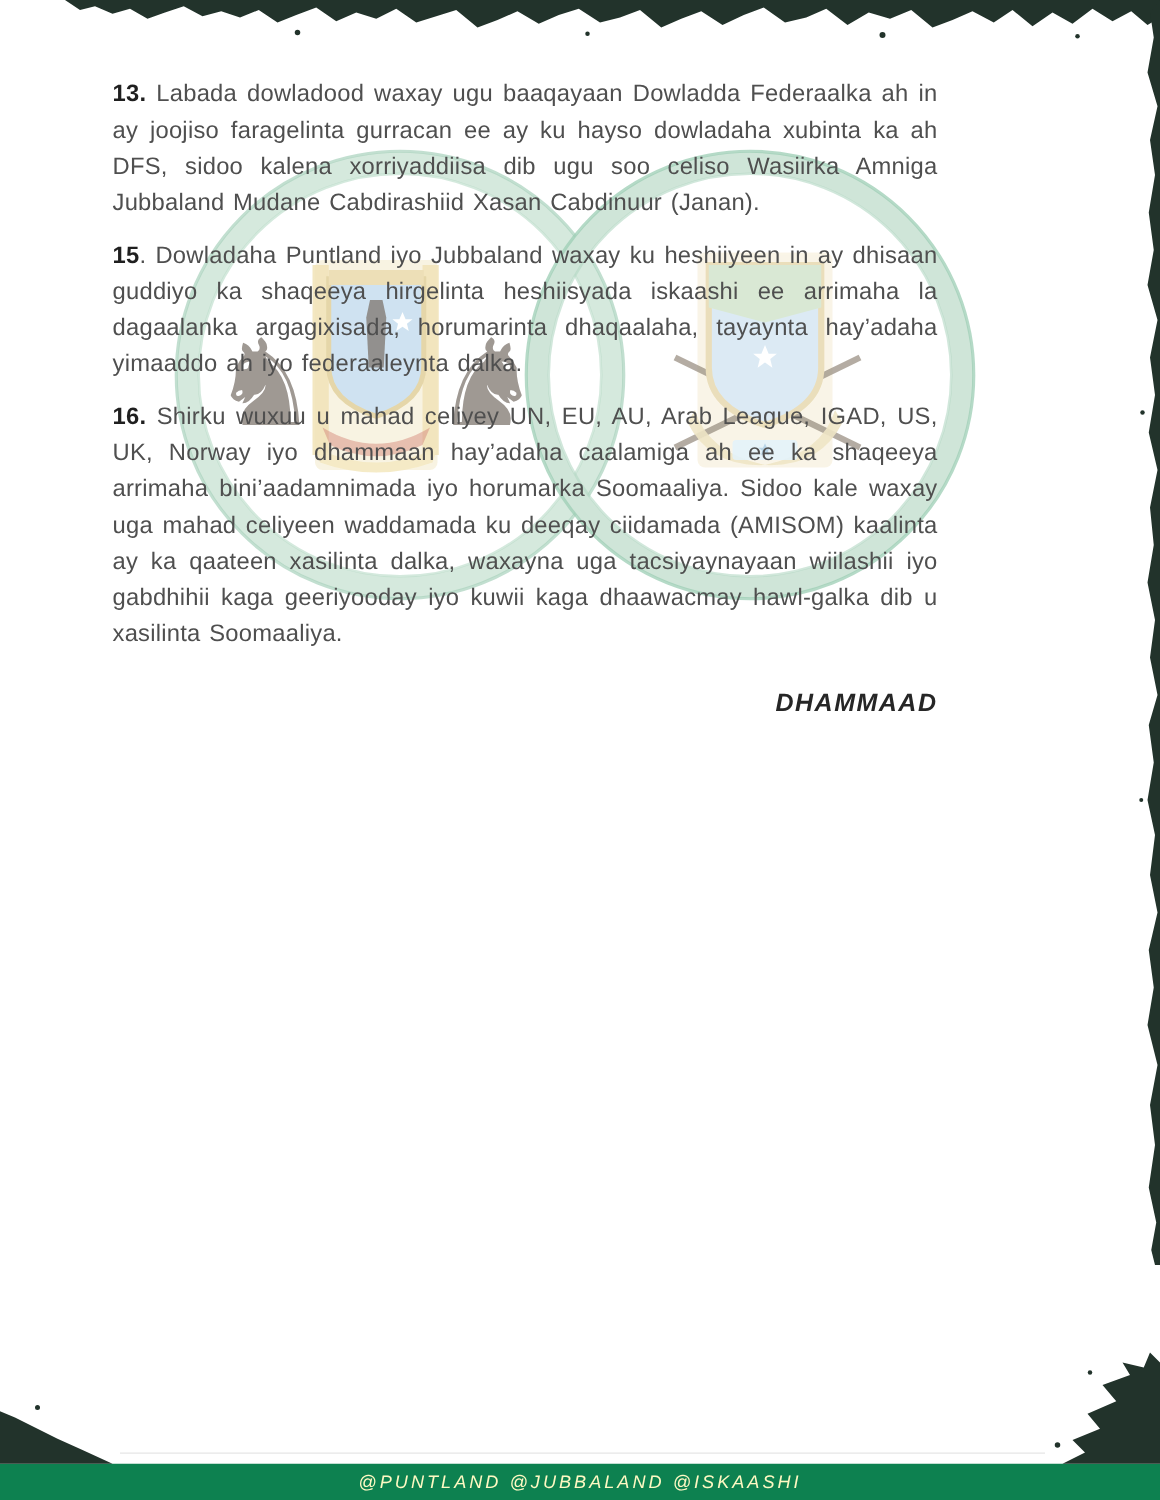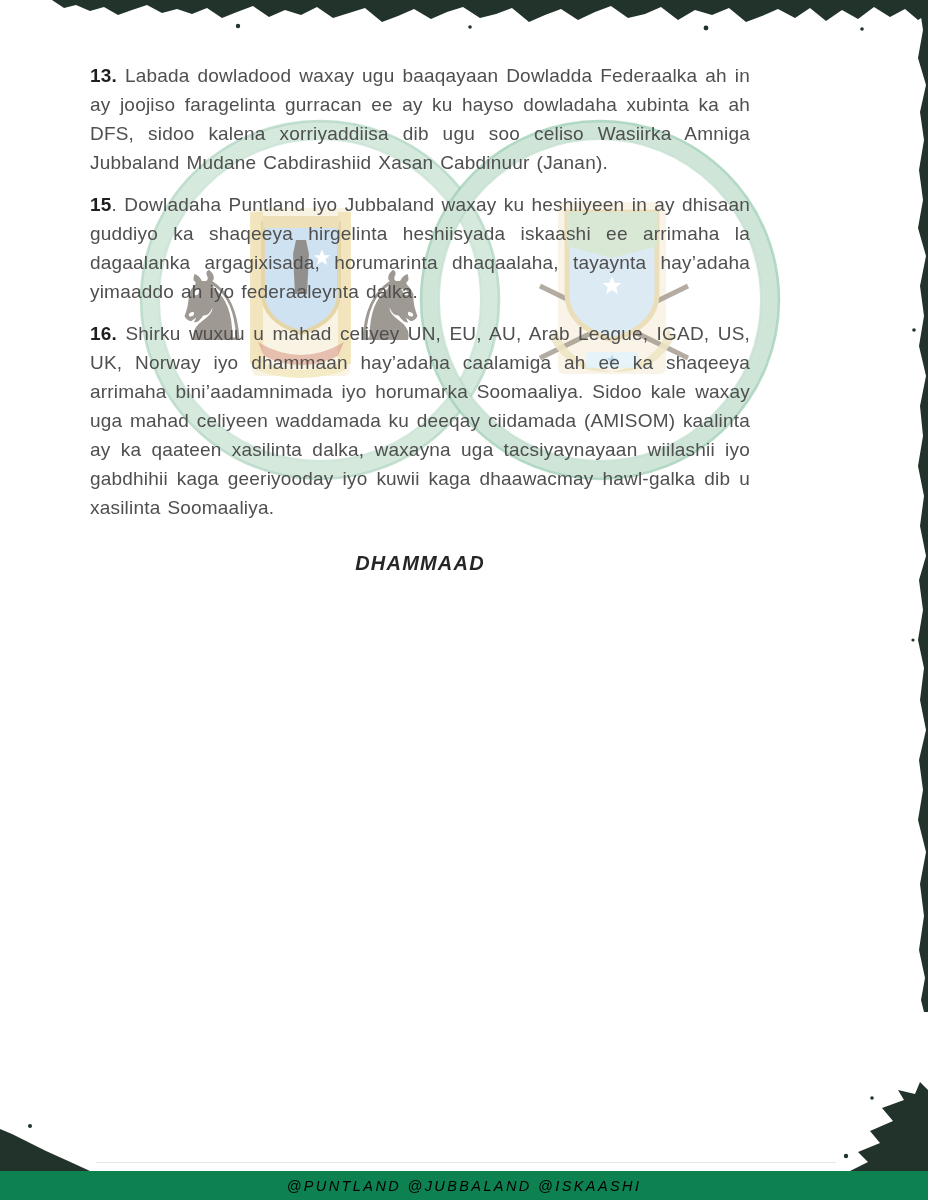--- a/index.html
+++ b/index.html
@@ -19,36 +19,36 @@
     padding:61px 90px 0 90px;box-sizing:border-box;
   }
   .para{
     font-size:19px;line-height:29px;color:#4f4f4f;
     letter-spacing:.2px;word-spacing:1.5px;
     text-align:justify;text-align-last:left;
     margin:0 0 13px 0;
   }
   .para .num{font-weight:700;color:#1f1f1f;}
   .closing{
-    margin-top:30px;text-align:center;
+    margin-top:30px;text-align:right;
     font-size:20px;font-weight:700;font-style:italic;
     letter-spacing:1.2px;color:#262626;
   }
   
   .hairline{
     position:absolute;left:96px;top:1162px;width:740px;height:1px;
     background:#e6e6e6;z-index:2;
   }
   .footer{
     position:absolute;left:0;bottom:0;width:928px;height:29px;
     background:#0d8150;z-index:4;
     display:flex;align-items:center;justify-content:center;
   }
   .footer span{
-    color:#000000;font-size:14.5px;font-style:italic;
+    color:#fef9c3;font-size:14.5px;font-style:italic;
     letter-spacing:2.4px;font-weight:400;
   }
   
   .torn{
     position:absolute;left:0;top:0;width:928px;height:1200px;
     z-index:5;pointer-events:none;
   }
 </style>
 </head>
 <body>

